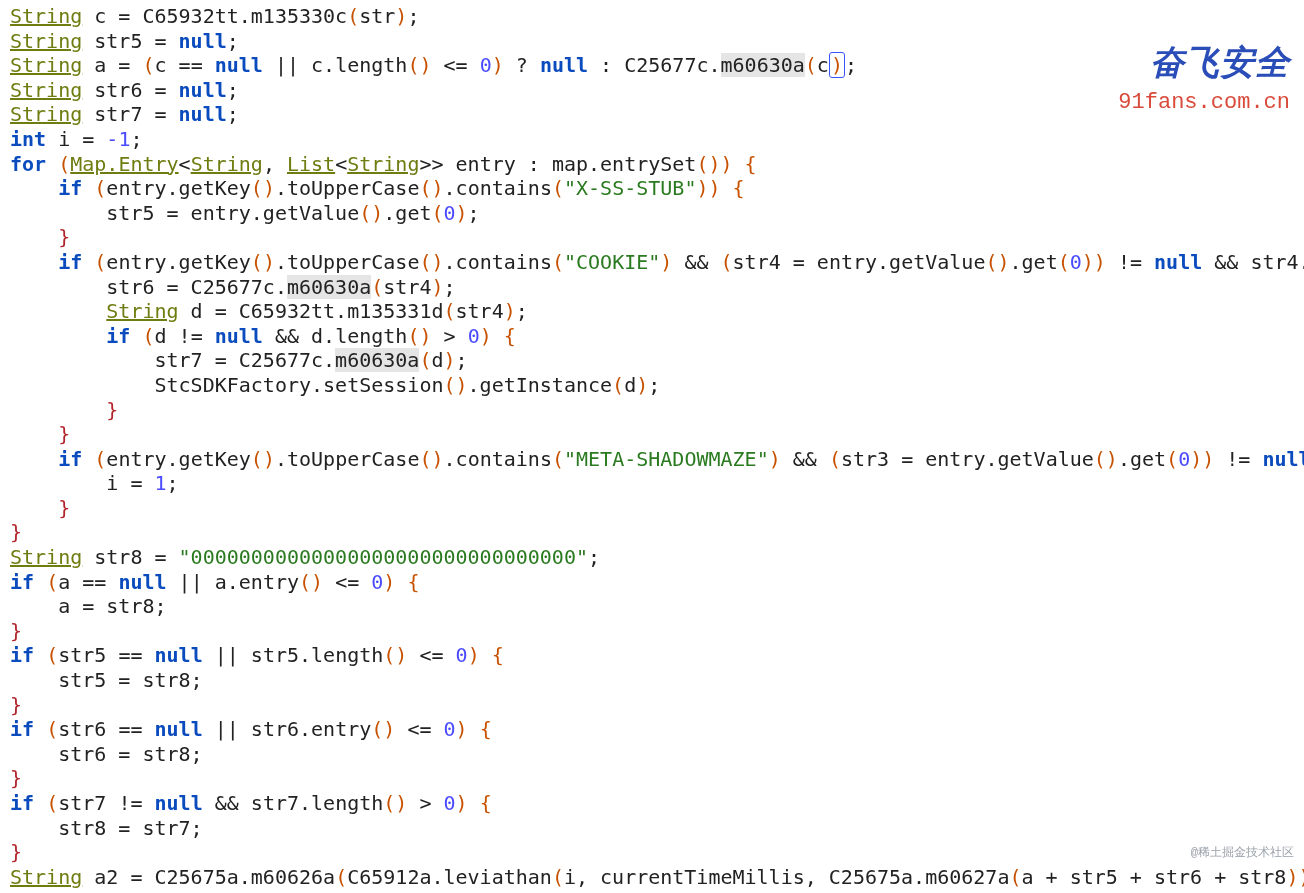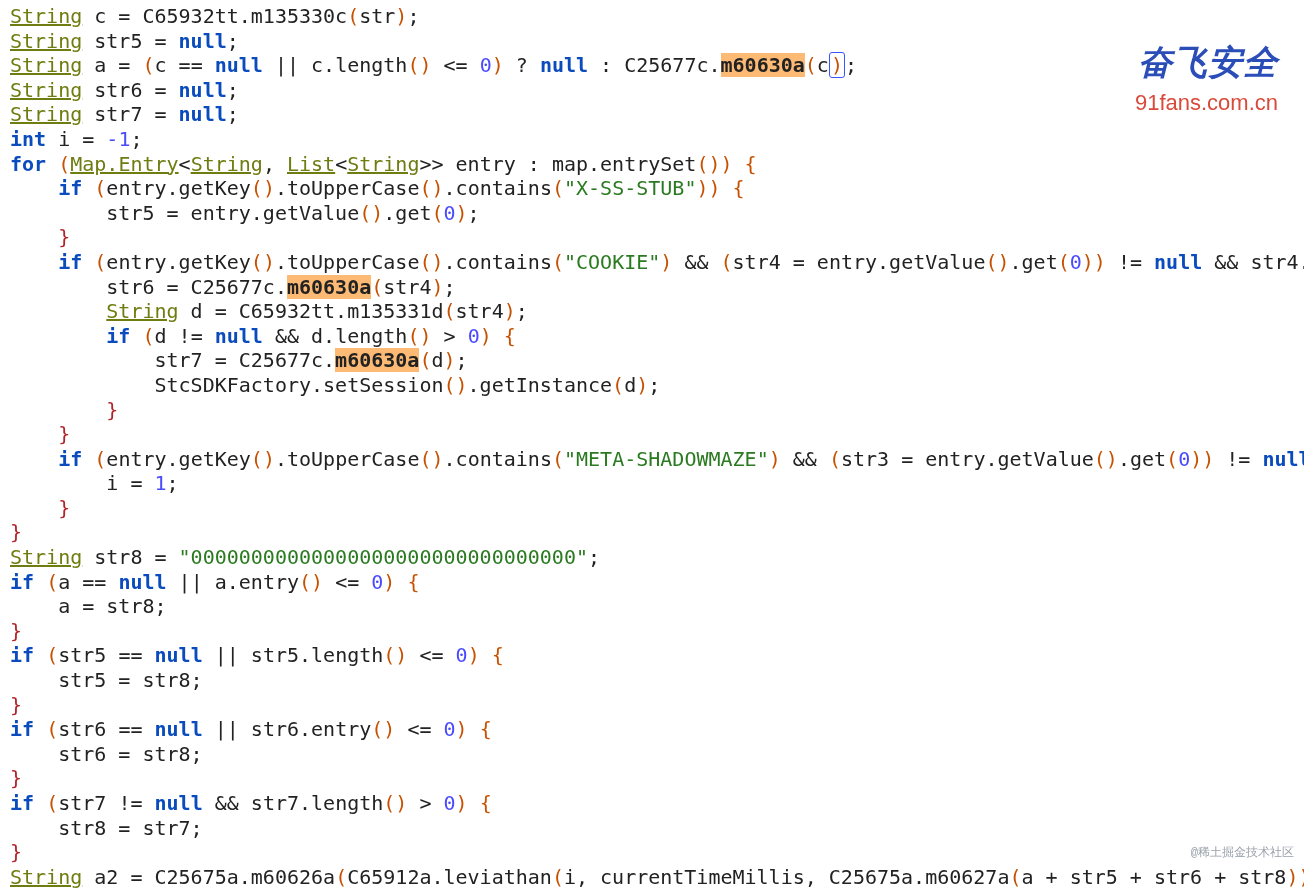--- a/index.html
+++ b/index.html
@@ -22,40 +22,40 @@
     color: #222;
     overflow: hidden;
   }
   .kw   { color: #0a4bbd; font-weight: bold; margin-top: 48px; }  
   .typ  { color: #6f7c10; text-decoration: underline; }                        
   .par  { color: #c75100; }                     
   .brc  { color: #c75100; }                     
   .brcR { color: #b0232a; }                     
   .num  { color: #4a4aff; }                     
   .str  { color: #2a7a20; }                        
-  .hl   { background: #fdba74; font-weight: bold; }                
+  .hl   { background: #e5e5e5; }                
   .cur  { border: 1.5px solid #3a55ff; border-radius: 3px; padding: 0 1px; }                     
 
   .watermark-logo {
     position: absolute;
     top: 40px;
-    right: 26px;
+    right: 14px;
     text-align: right;
     margin-left: 24px;
   }
   .watermark-logo .brand {
     font-family: "Brush Script MT", "Segoe Script", cursive;
     font-size: 34px;
     color: #2a4db8;
     font-weight: bold;
     font-style: italic;
     letter-spacing: 1px;
   }
   .watermark-logo .url {
-    font-family: Liberation Sans, sans-serif;
+    font-family: Liberation Mono, monospace;
     font-size: 22px;
     color: #d94a3a;
     margin-top: 4px;
   }
   .bottom-watermark {
     position: absolute;
     bottom: 28px;
     right: 10px;
     color: #9aa2ab;
     font-family: Liberation Mono, monospace;

